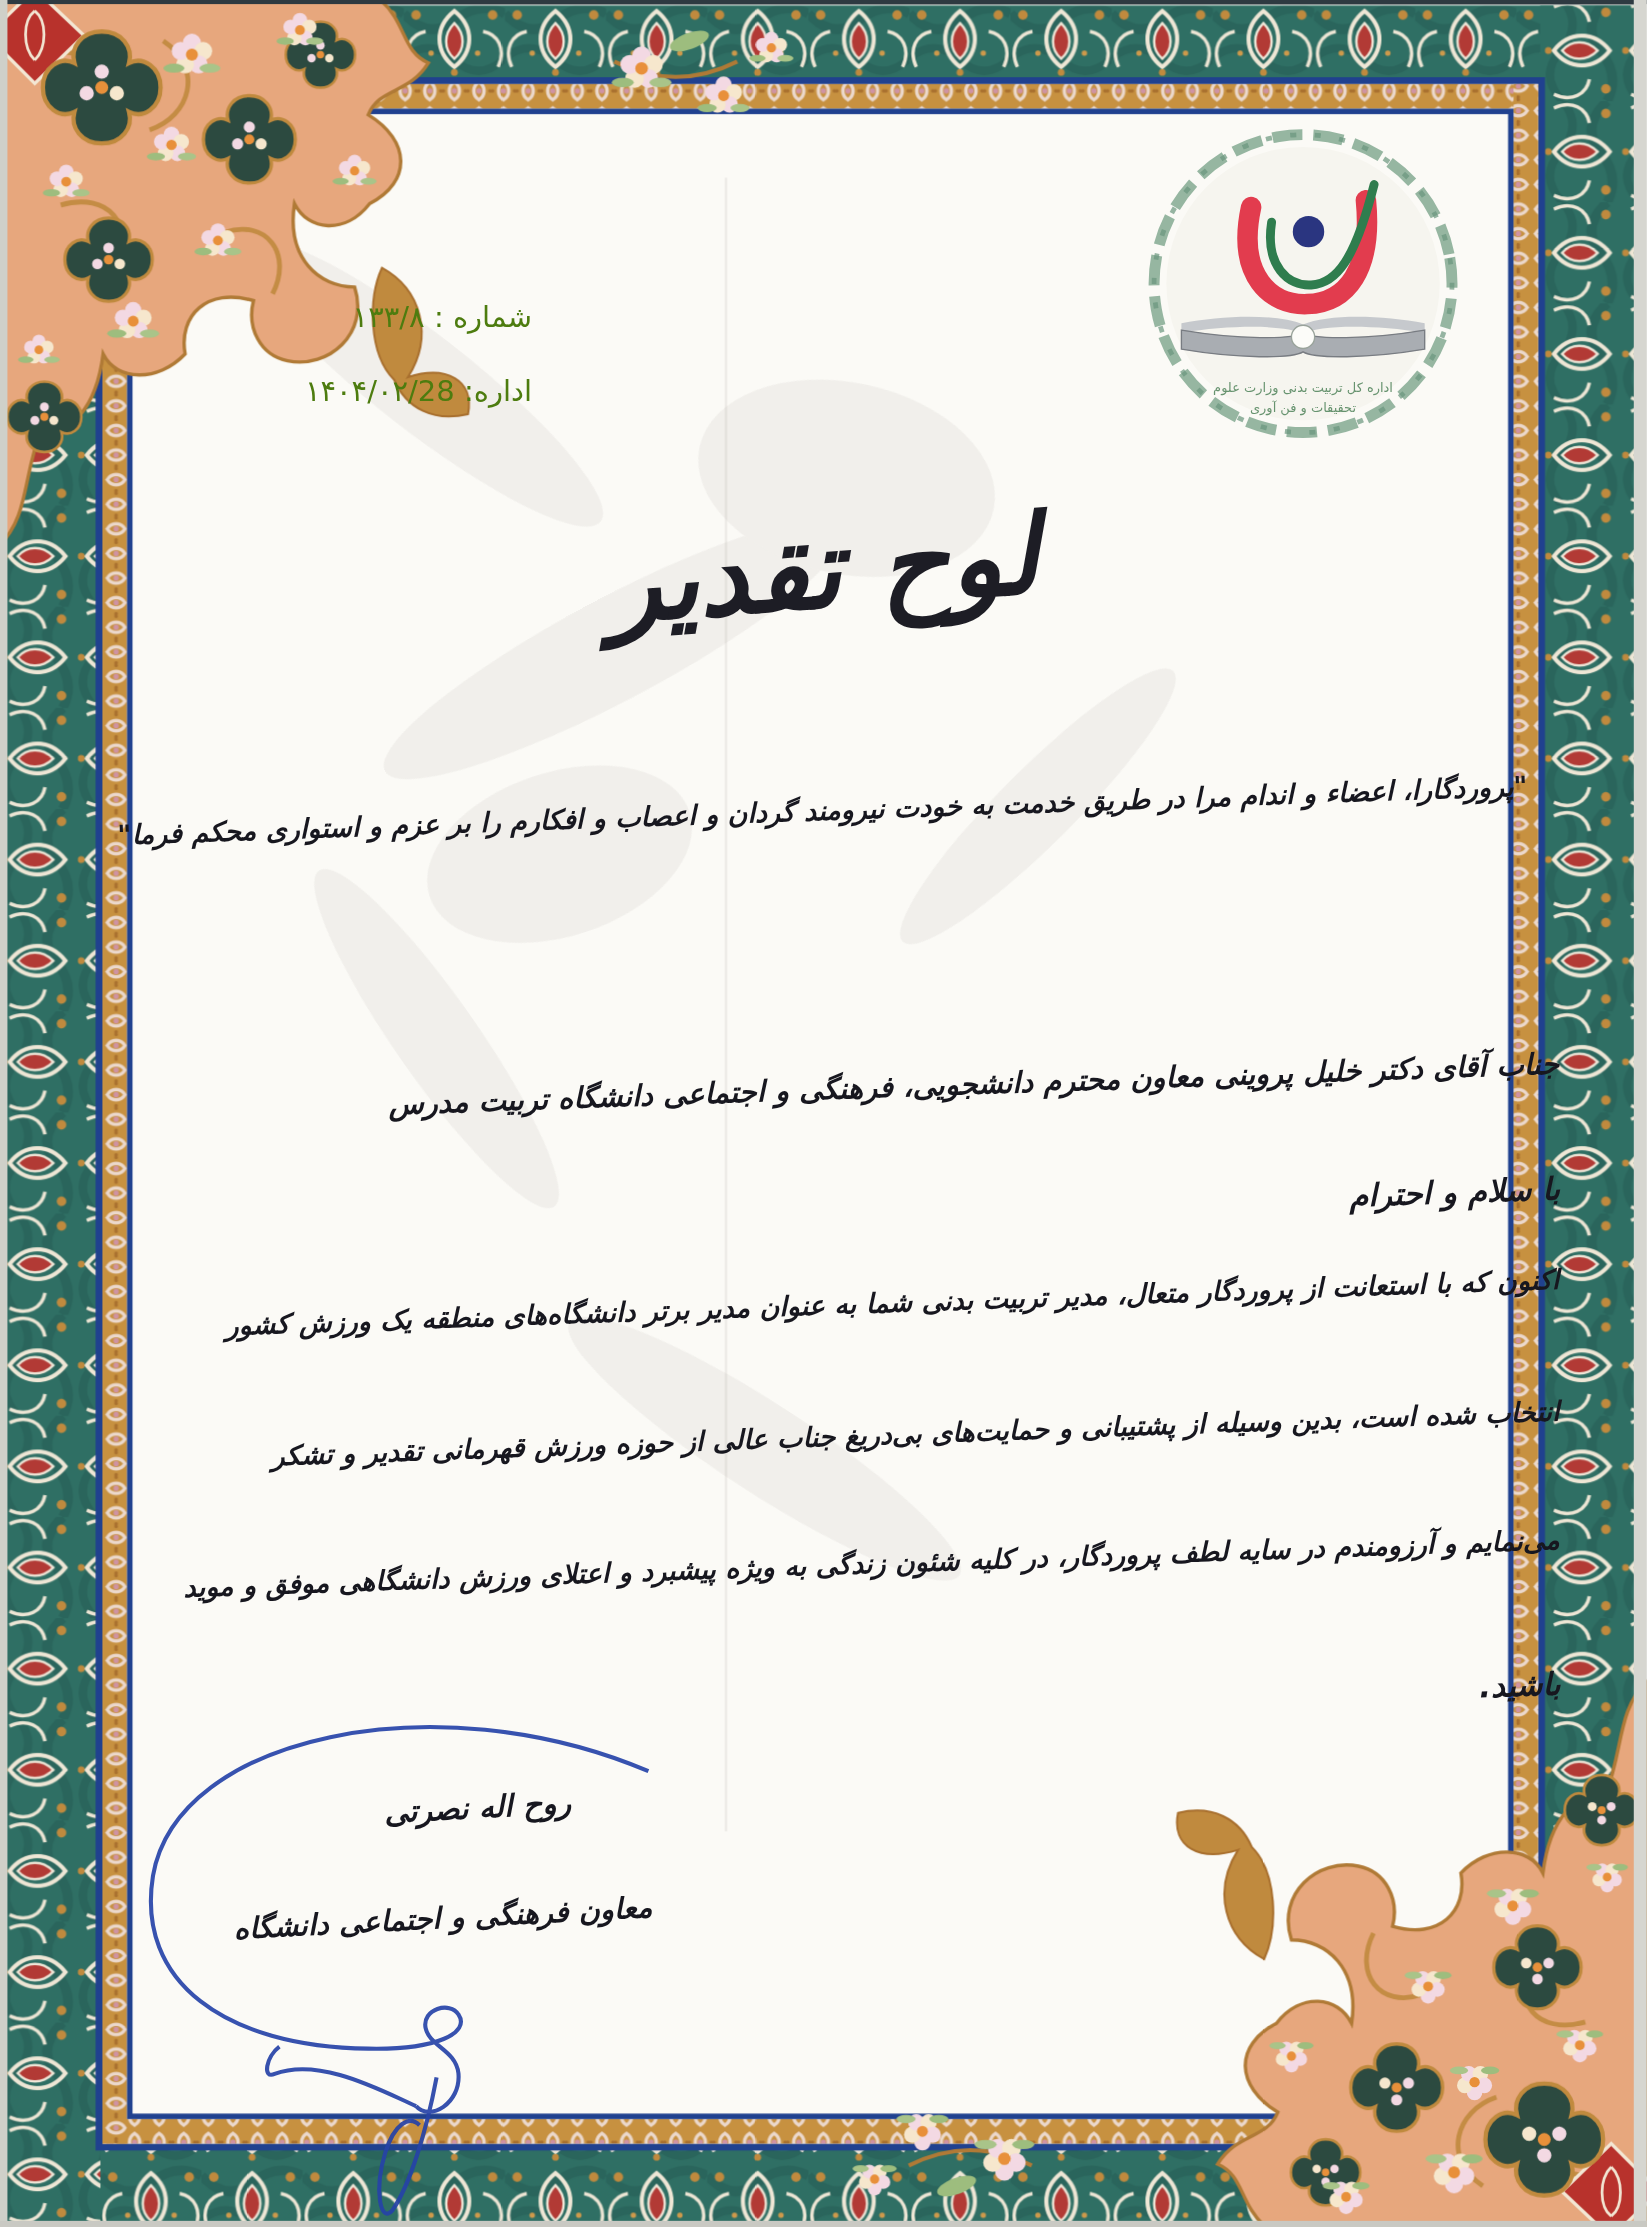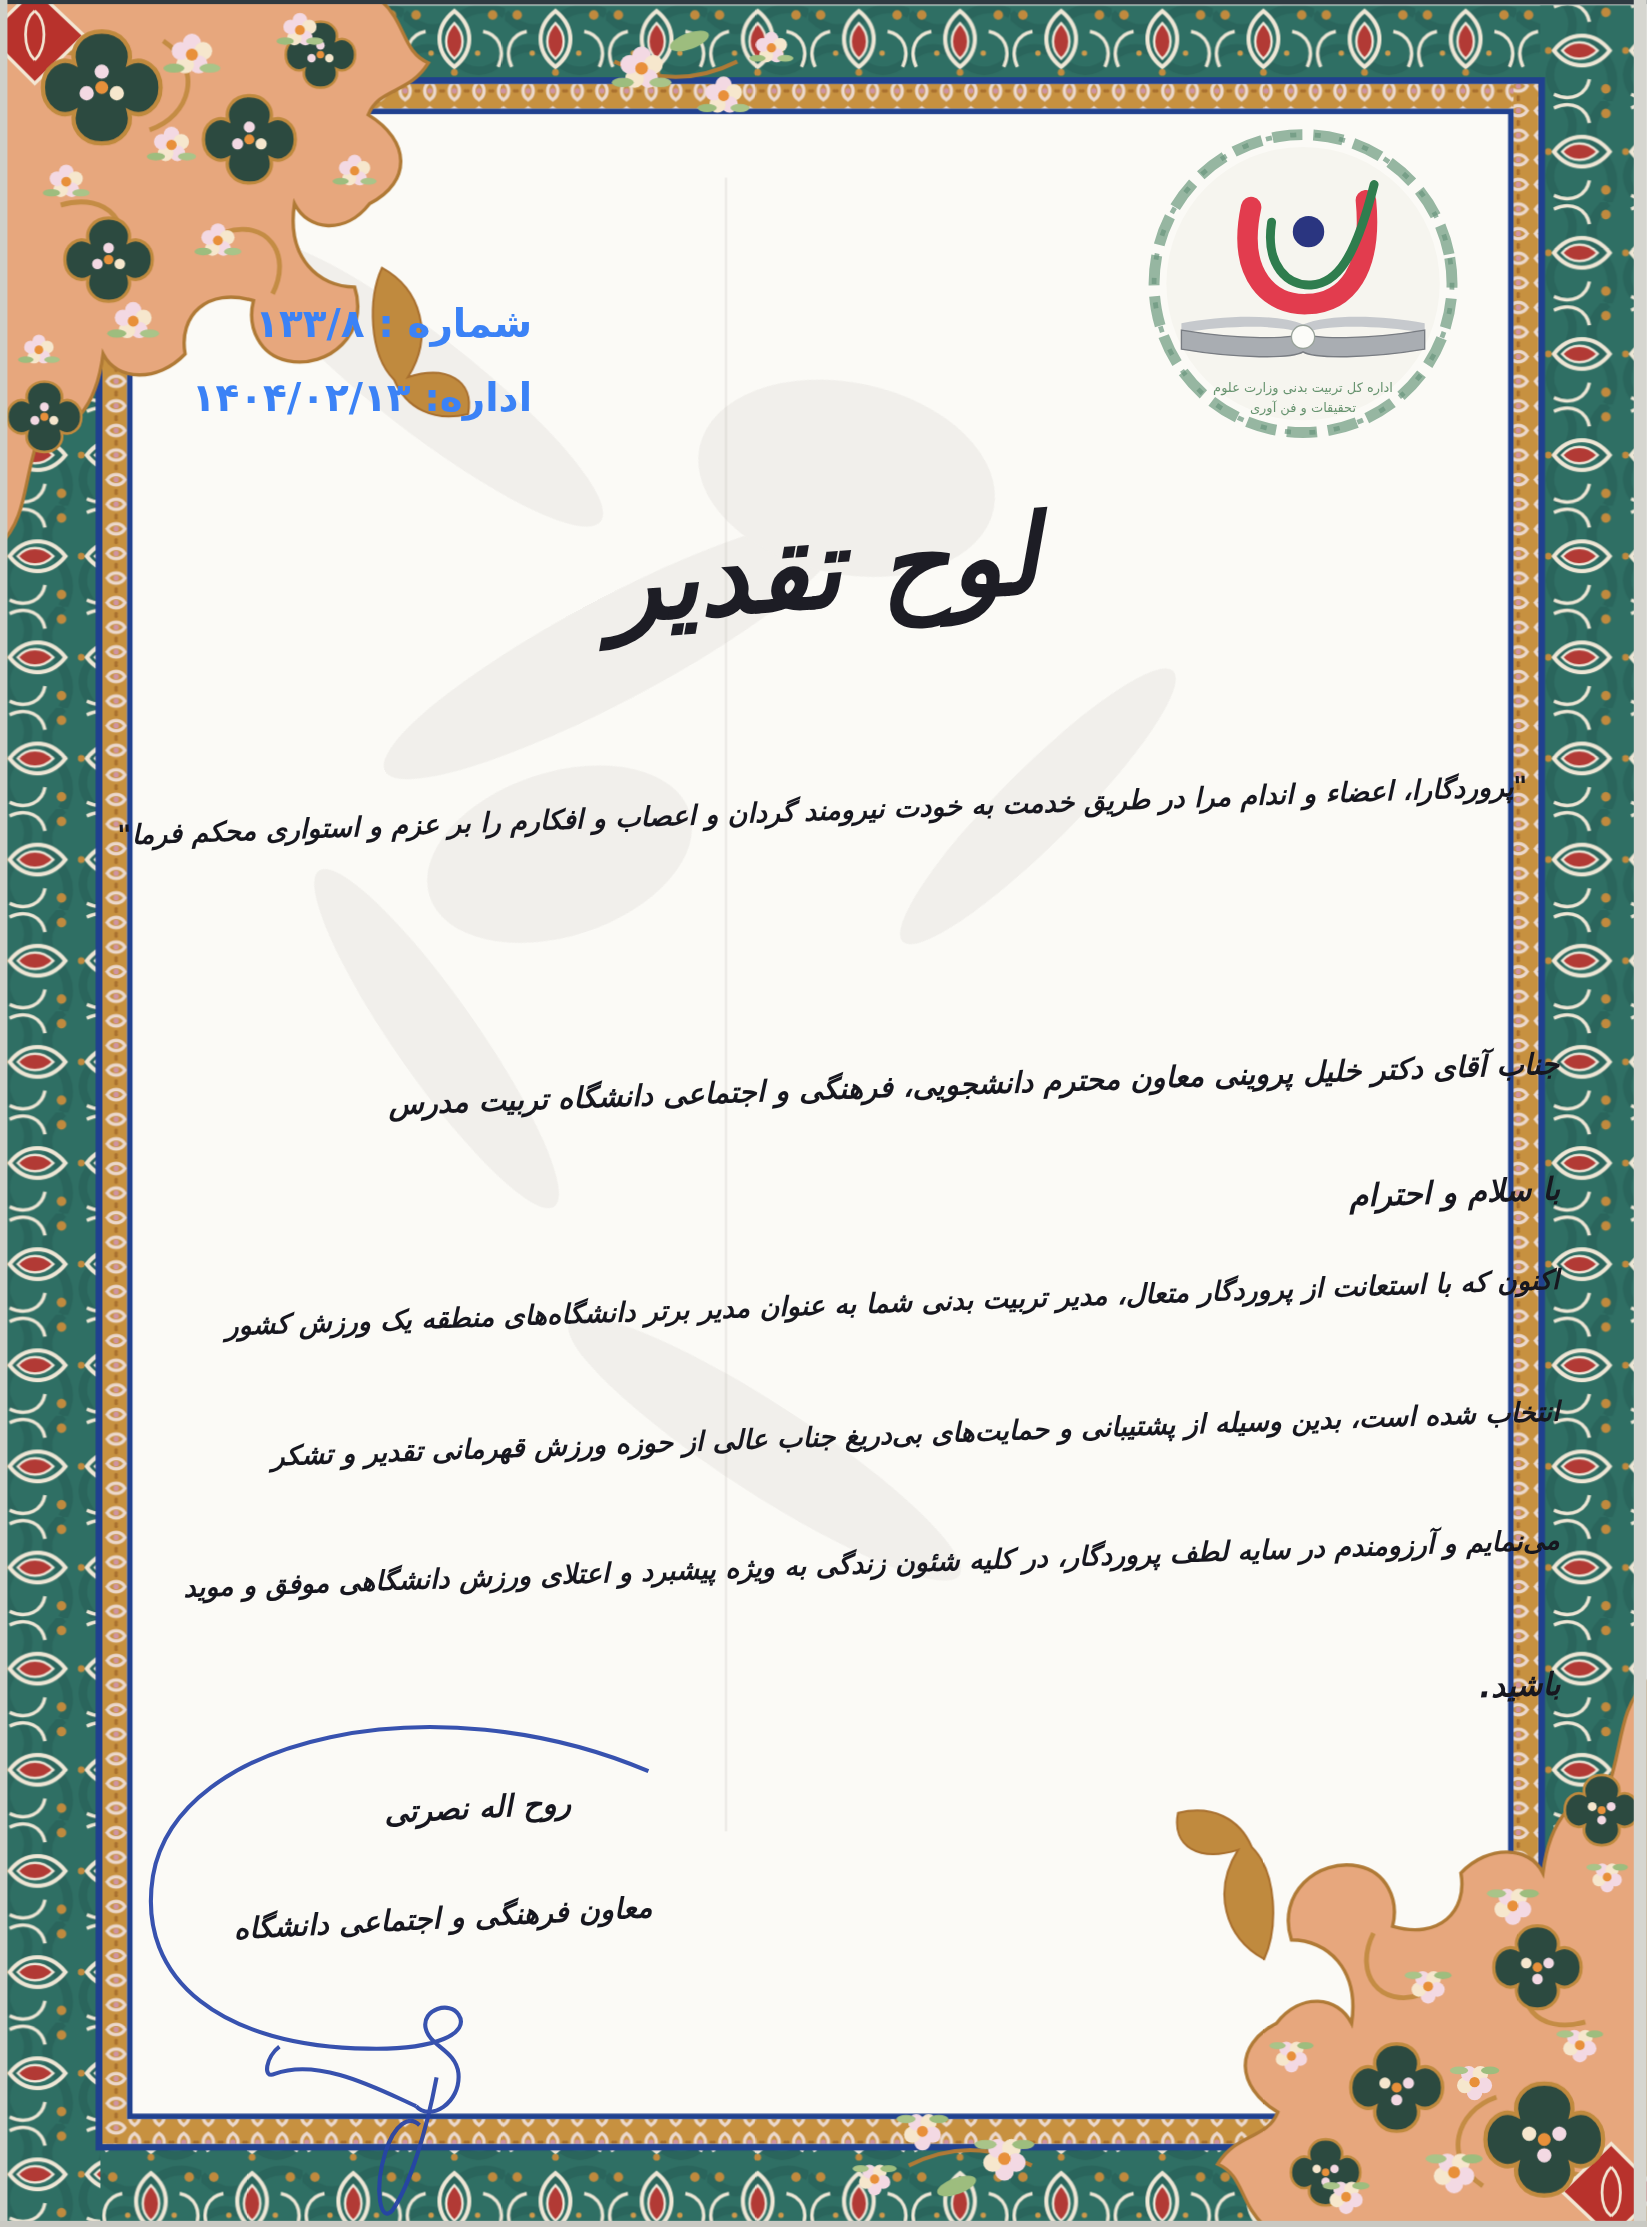--- a/index.html
+++ b/index.html
@@ -2,21 +2,21 @@
 <html lang="fa" dir="rtl" style="font-size:11px"><head>
 <meta charset="utf-8">
 <style>
   html,body{margin:0;padding:0;background:#d8d8d2;}
   .page{
     position:relative;width:1648px;height:2227px;overflow:hidden;
     background:#fbfaf6;font-family:"DejaVu Sans",sans-serif;direction:rtl;
   }
   .page svg.bg{position:absolute;left:0;top:0;width:1648px;height:2227px;}
   .txt{position:absolute;color:#17171f;white-space:nowrap;line-height:1.3;z-index:5;}
-  .typed{font-weight:700;font-size:39px;color:#3b82f6;}
+  .typed{font-weight:400;font-size:29px;color:#4d7c0f;}
   .hand{font-weight:700;font-style:italic;transform:rotate(-2deg);}
   .title{
     left:0;width:1648px;text-align:center;font-size:109px;font-weight:700;
     color:#1d1d25;transform:rotate(-4deg);font-style:italic;letter-spacing:1.4px;
   }
   .center{text-align:center;}
 </style>
 </head>
 <body>
 
@@ -173,21 +173,21 @@
       <path d="M640,3040 C625,3120 600,3200 575,3235 C558,3255 548,3205 565,3150 C578,3108 600,3095 615,3110"></path>
     </g>
   </svg>
 
   <div class="txt typed" style="top:299px;right:1115px;">
     <span>شماره :</span>
     <span>۱۳۳/۸</span>
   </div>
   <div class="txt typed" style="top:373px;right:1115px;">
     <span>اداره:</span>
-    <span>۱۴۰۴/۰۲/۱۳</span>
+    <span>۱۴۰۴/۰۲/28</span>
   </div>
 
   <div class="txt title" style="top:499px;">لوح تقدیر</div>
 
   <div class="txt hand center" style="top:793px;left:75px;width:1497px;font-size:27px;">"پروردگارا، اعضاء و اندام مرا در طریق خدمت به خودت نیرومند گردان و اعصاب و افکارم را بر عزم و استواری محکم فرما"</div>
 
   <div class="txt hand" style="top:1066px;right:87px;font-size:29px;">جناب آقای دکتر خلیل پروینی معاون محترم دانشجویی، فرهنگی و اجتماعی دانشگاه تربیت مدرس</div>
 
   <div class="txt hand" style="top:1172px;right:87px;font-size:31px;">با سلام و احترام</div>
 

